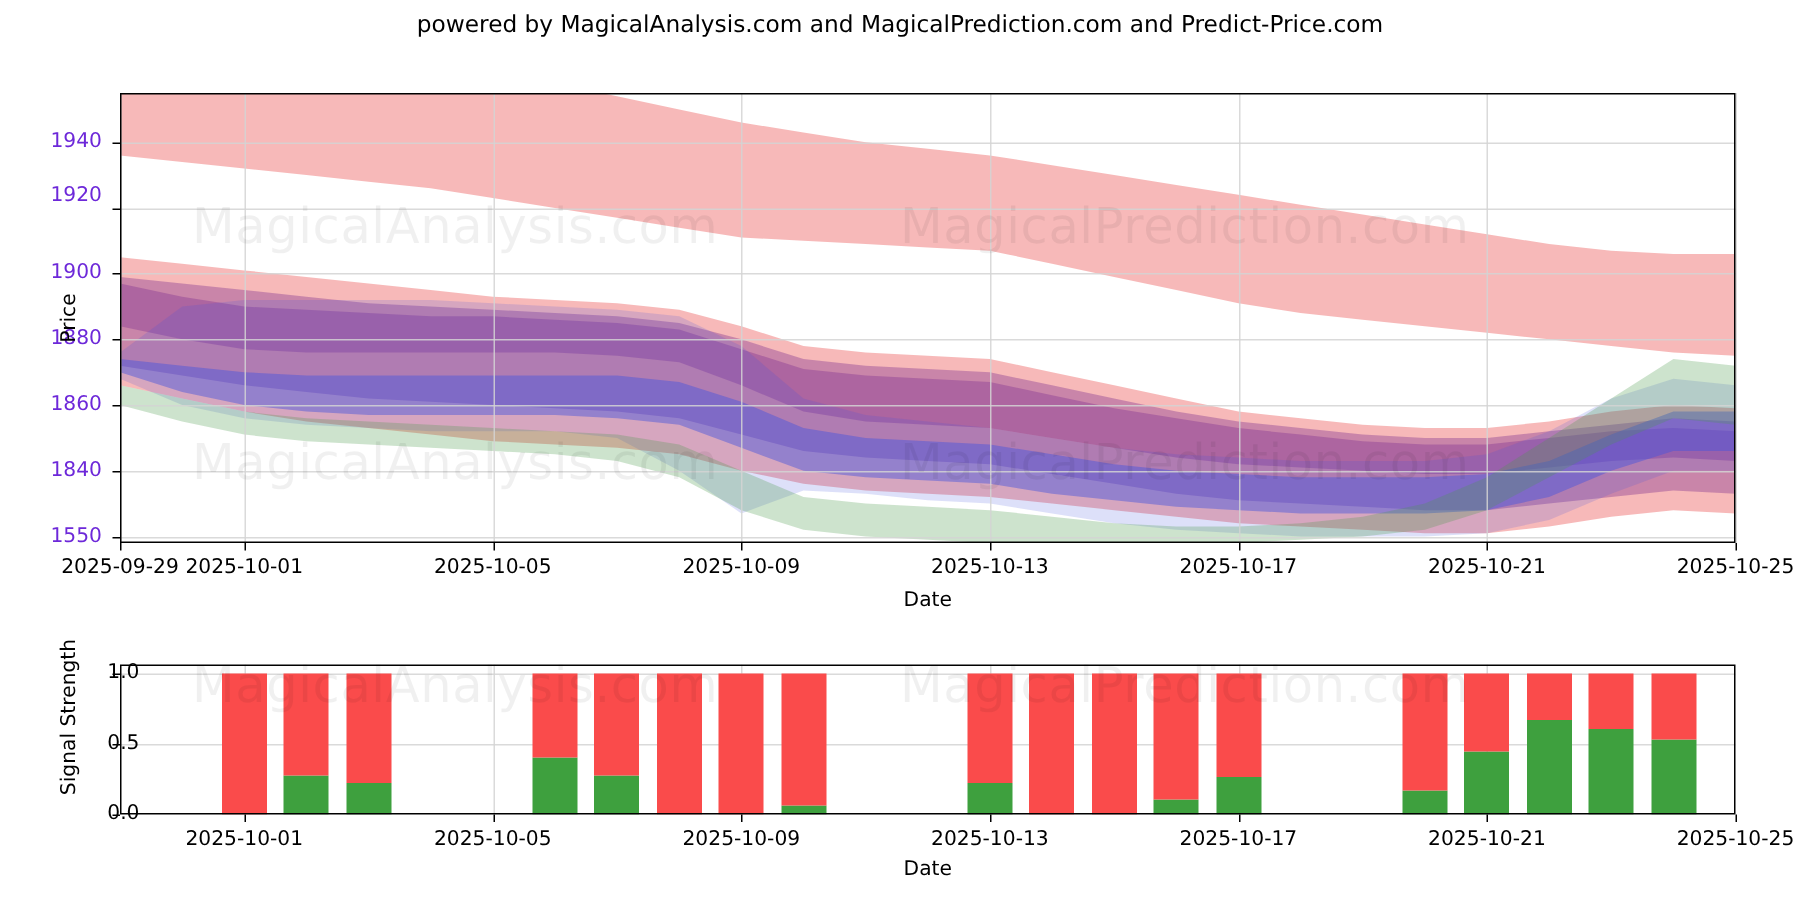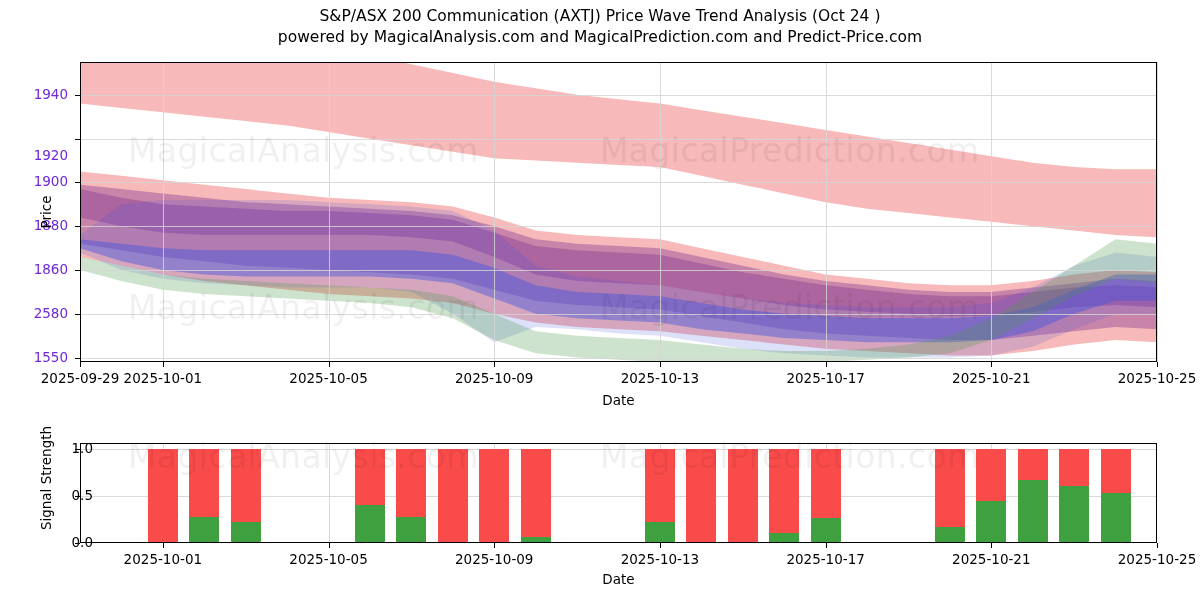--- a/index.html
+++ b/index.html
@@ -41,21 +41,20 @@
   .bar .seg-green{position:absolute;bottom:0;width:100%;background:#3ea03e;}
   .bar .seg-red{position:absolute;width:100%;background:#fa4b4b;}
   .ylabel-sig{position:absolute;color:#000;font-size:13.5px;text-align:right;white-space:nowrap;margin-left:25px;}
 </style>
 </head>
 <body>
 
 <div id="root">
 
   <div class="title-block">
-    <div class="title-line">S&amp;P/ASX 200 Communication (AXTJ) Price Wave Trend Analysis (Oct 24 )</div>
     <div class="title-line">powered by MagicalAnalysis.com and MagicalPrediction.com and Predict-Price.com</div>
   </div>
 
   <div class="panel-main">
     <div class="plotclip">
       <svg id="bands-svg" width="1077" height="300">
           <polygon points="0.00,-76.64 41.42,-65.69 82.85,-54.74 124.27,-43.80 165.69,-32.85 207.12,-24.09 248.54,-15.33 289.96,-6.57 331.38,2.19 372.81,10.95 414.23,19.71 455.65,26.28 497.08,32.85 538.50,37.23 579.92,41.61 621.35,48.18 662.77,54.74 704.19,61.31 745.62,67.88 787.04,74.45 828.46,81.02 869.88,87.59 911.31,94.16 952.73,100.73 994.15,105.11 1035.58,107.30 1077.00,107.30 1077.00,175.18 1035.58,172.99 994.15,168.61 952.73,164.23 911.31,159.85 869.88,155.47 828.46,151.09 787.04,146.72 745.62,140.15 704.19,131.39 662.77,122.63 621.35,113.87 579.92,105.11 538.50,102.92 497.08,100.73 455.65,98.54 414.23,96.35 372.81,89.78 331.38,83.21 289.96,76.64 248.54,70.07 207.12,63.50 165.69,59.12 124.27,54.74 82.85,50.36 41.42,45.99 0.00,41.61" fill="#f08080" fill-opacity="0.55"></polygon>
           <polygon points="0.00,109.49 41.42,113.87 82.85,118.25 124.27,122.63 165.69,127.01 207.12,131.39 248.54,135.77 289.96,137.96 331.38,140.15 372.81,144.53 414.23,155.47 455.65,168.61 497.08,172.99 538.50,175.18 579.92,177.37 621.35,186.13 662.77,194.89 704.19,203.65 745.62,212.41 787.04,216.79 828.46,221.17 869.88,223.36 911.31,223.36 952.73,218.98 994.15,212.41 1035.58,208.03 1077.00,210.22 1077.00,280.29 1035.58,278.10 994.15,282.48 952.73,289.05 911.31,293.43 869.88,293.43 828.46,291.24 787.04,289.05 745.62,286.86 704.19,282.48 662.77,278.10 621.35,273.72 579.92,269.34 538.50,267.15 497.08,264.96 455.65,260.58 414.23,251.82 372.81,240.88 331.38,236.50 289.96,234.31 248.54,232.12 207.12,227.74 165.69,223.36 124.27,218.98 82.85,212.41 41.42,203.65 0.00,194.89" fill="#f08080" fill-opacity="0.55"></polygon>
           <polygon points="0.00,122.63 41.42,127.01 82.85,131.39 124.27,135.77 165.69,140.15 207.12,142.34 248.54,144.53 289.96,146.72 331.38,148.91 372.81,153.28 414.23,164.23 455.65,177.37 497.08,181.75 538.50,183.94 579.92,186.13 621.35,194.89 662.77,203.65 704.19,212.41 745.62,218.98 787.04,223.36 828.46,227.74 869.88,229.93 911.31,229.93 952.73,225.55 994.15,221.17 1035.58,216.79 1077.00,218.98 1077.00,267.15 1035.58,264.96 994.15,269.34 952.73,273.72 911.31,278.10 869.88,278.10 828.46,275.91 787.04,273.72 745.62,271.53 704.19,267.15 662.77,260.58 621.35,254.01 579.92,247.45 538.50,245.26 497.08,243.07 455.65,238.69 414.23,227.74 372.81,216.79 331.38,212.41 289.96,210.22 248.54,208.03 207.12,205.84 165.69,203.65 124.27,199.27 82.85,194.89 41.42,188.32 0.00,181.75" fill="#8b3f94" fill-opacity="0.42"></polygon>
           <polygon points="0.00,127.01 41.42,135.77 82.85,142.34 124.27,144.53 165.69,146.72 207.12,148.91 248.54,148.91 289.96,151.09 331.38,153.28 372.81,157.66 414.23,170.80 455.65,183.94 497.08,188.32 538.50,190.51 579.92,192.70 621.35,201.46 662.77,210.22 704.19,216.79 745.62,223.36 787.04,227.74 828.46,232.12 869.88,234.31 911.31,234.31 952.73,229.93 994.15,225.55 1035.58,223.36 1077.00,225.55 1077.00,245.26 1035.58,243.07 994.15,245.26 952.73,249.64 911.31,254.01 869.88,254.01 828.46,251.82 787.04,249.64 745.62,247.45 704.19,243.07 662.77,236.50 621.35,229.93 579.92,223.36 538.50,221.17 497.08,218.98 455.65,212.41 414.23,194.89 372.81,179.56 331.38,175.18 289.96,172.99 248.54,172.99 207.12,172.99 165.69,172.99 124.27,172.99 82.85,170.80 41.42,164.23 0.00,155.47" fill="#8b3f94" fill-opacity="0.45"></polygon>
@@ -79,29 +78,29 @@
         <div class="grid-line-v" style="left: 579.9px;"></div>
         <div class="grid-line-v" style="left: 745.6px;"></div>
         <div class="grid-line-v" style="left: 911.3px;"></div>
         <div class="grid-line-v" style="left: 1077px;"></div>
       </div>
     <div class="frame"></div>
   </div>
   <div id="main-yaxis">
       <div class="ylabel-main" style="left: 0px; width: 68px; top: 348.62px;">1550</div>
       <div style="position: absolute; left: 75px; width: 5px; height: 1px; background: rgb(0, 0, 0); top: 357.6px;"></div>
-      <div class="ylabel-main" style="left: 0px; width: 68px; top: 304.825px;">2580</div>
+      <div class="ylabel-main" style="left: 0px; width: 68px; top: 304.825px;">1840</div>
       <div style="position: absolute; left: 75px; width: 5px; height: 1px; background: rgb(0, 0, 0); top: 313.8px;"></div>
       <div class="ylabel-main" style="left: 0px; width: 68px; top: 261.029px;">1860</div>
       <div style="position: absolute; left: 75px; width: 5px; height: 1px; background: rgb(0, 0, 0); top: 270px;"></div>
       <div class="ylabel-main" style="left: 0px; width: 68px; top: 217.234px;">1880</div>
       <div style="position: absolute; left: 75px; width: 5px; height: 1px; background: rgb(0, 0, 0); top: 226.2px;"></div>
       <div class="ylabel-main" style="left: 0px; width: 68px; top: 173.438px;">1900</div>
       <div style="position: absolute; left: 75px; width: 5px; height: 1px; background: rgb(0, 0, 0); top: 182.4px;"></div>
-      <div class="ylabel-main" style="left: 0px; width: 68px; top: 147px;">1920</div>
+      <div class="ylabel-main" style="left: 0px; width: 68px; top: 122px;">1920</div>
       <div style="position: absolute; left: 75px; width: 5px; height: 1px; background: rgb(0, 0, 0); top: 138.6px;"></div>
       <div class="ylabel-main" style="left: 0px; width: 68px; top: 85.8467px;">1940</div>
       <div style="position: absolute; left: 75px; width: 5px; height: 1px; background: rgb(0, 0, 0); top: 94.8px;"></div>
     </div>
   <div id="main-xaxis">
       <div class="xtick" style="left: 80px; top: 362px;"></div>
       <div class="xlabel" style="left: 20px; width: 120px; top: 370px;">2025-09-29</div>
       <div class="xtick" style="left: 162.8px; top: 362px;"></div>
       <div class="xlabel" style="left: 102.846px; width: 120px; top: 370px;">2025-10-01</div>
       <div class="xtick" style="left: 328.5px; top: 362px;"></div>

